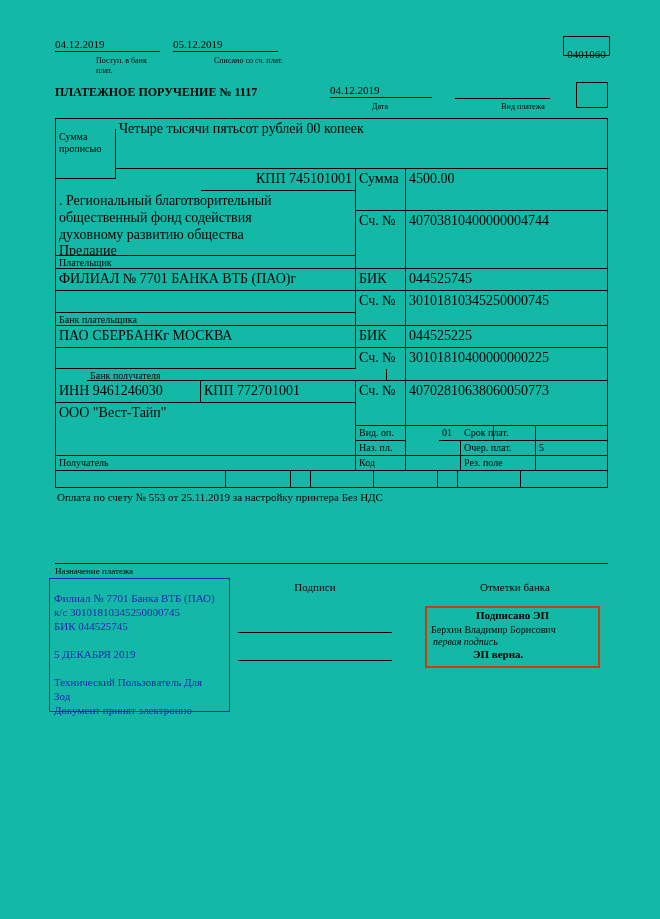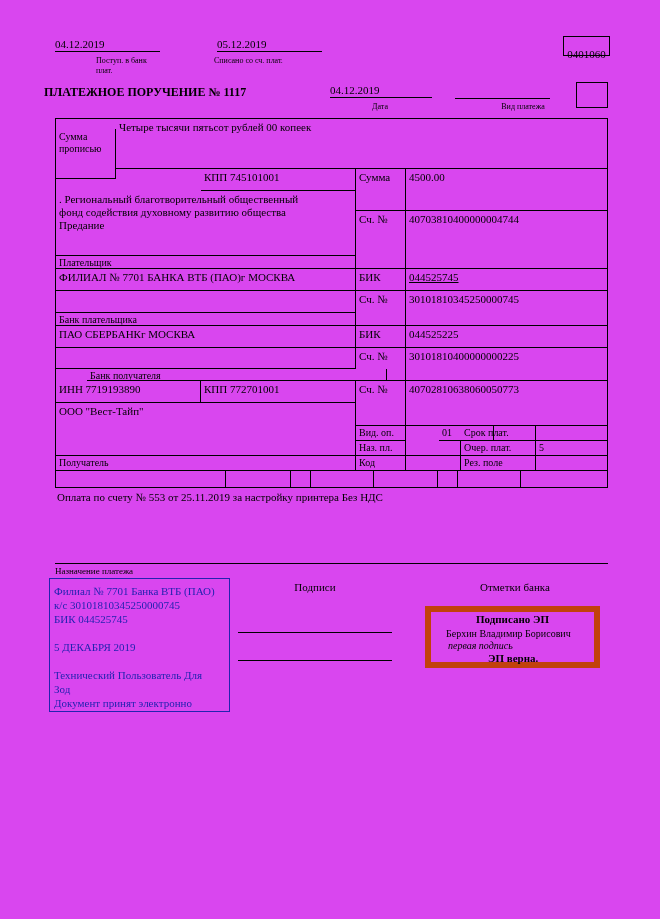--- a/index.html
+++ b/index.html
@@ -1,101 +1,101 @@
 <!DOCTYPE html>
 <html><head>
 <meta charset="utf-8">
 <style>
   * { margin:0; padding:0; box-sizing:border-box; }
   html,body { background:#ffffff; }
   .page {
-    position:relative; width:660px; height:919px; background:#d946ef;
+    position:relative; width:660px; height:919px; background:#14b8a6;
     font-family:"Liberation Serif", serif; color:#000; overflow:hidden;
   }
   .abs { position:absolute; }
   .t11 { font-size:11px; line-height:1.2; }
   .t10 { font-size:10px; line-height:1.2; }
   .t9  { font-size:9px;  line-height:1.2; }
   .t8  { font-size:8px;  line-height:1.2;padding-left:41px; }
   .bold { font-weight:bold; }
   .ital { font-style:italic; }
   .center { text-align:center; }
   .uline { border-bottom:1px solid #000; }
   .box { border:1px solid #000; }
   .table {
     position:absolute; left:55px; top:118px; width:553px; height:370px;
     border-top:1px solid #000; border-left:1px solid #000;
   }
   .cell {
     position:absolute; border-right:1px solid #000; border-bottom:1px solid #000;
-    font-size:11px; line-height:1.2; padding:2px 3px; overflow:hidden;
+    font-size:14px; line-height:1.2; padding:2px 3px; overflow:hidden;
   }
   .cell.lab { font-size:10px; padding:1px 3px; }
   .namewrap { display:block; max-width:245px; }
   .stampbox {
     position:absolute; left:49px; top:578px; width:181px; height:134px;
-    border:1px solid #2323b0; color:#2323b0; padding:5px 4px;
+    border:1px solid #2323b0; color:#2323b0; padding:12px 4px;
   }
   .stamp-line { font-size:11px; line-height:14px; min-height:14px; white-space:nowrap; overflow:hidden; }
-  .epbox { position:absolute; left:425px; top:606px; width:175px; height:62px; border:6px solid #c2410c; padding:1px 15px;font-family:Liberation Serif, serif; }
+  .epbox { position:absolute; left:425px; top:606px; width:175px; height:62px; border:2px solid #c2410c; padding:1px 4px;font-family:Liberation Serif, serif; }
   .hline { position:absolute; border-top:1px solid #000; height:0; }
 </style>
 </head>
 <body>
 
 <div class="page">
 
   <div class="abs uline t11" style="left:55px; top:38px; width:105px;">04.12.2019</div>
   <div class="abs t8" style="left:55px; top:56px; width:110px;">Поступ. в банк плат.</div>
 
-  <div class="abs uline t11" style="left:173px; top:38px; width:105px;margin-left:44px;">05.12.2019</div>
+  <div class="abs uline t11" style="left:173px; top:38px; width:105px;">05.12.2019</div>
   <div class="abs t8" style="left:173px; top:56px; width:110px;">Списано со сч. плат.</div>
 
   <div class="abs box t11 center" style="left:563px; top:36px; width:47px; height:20px; padding-top:11px;">0401060</div>
 
-  <div class="abs bold" style="left:44px; top:85px; font-size:12px;">ПЛАТЕЖНОЕ ПОРУЧЕНИЕ № 1117</div>
+  <div class="abs bold" style="left:55px; top:85px; font-size:12px;">ПЛАТЕЖНОЕ ПОРУЧЕНИЕ № 1117</div>
   <div class="abs uline t11" style="left:330px; top:84px; width:102px;">04.12.2019</div>
   <div class="abs t8" style="left:331px; top:102px;">Дата</div>
   <div class="abs uline" style="left:455px; top:84px; width:95px; height:15px;"></div>
   <div class="abs t8 center" style="left:455px; top:102px; width:95px;">Вид платежа</div>
   <div class="abs box" style="left:576px; top:82px; width:32px; height:26px;"></div>
 
   <div class="table">
 
     <div class="cell t10" style="left:0px; top:0px; width:60px; height:50px; font-size:10px;margin-top:10px;">Сумма прописью</div>
     <div class="cell" style="left:60px; top:0px; width:492px; height:50px;">Четыре тысячи пятьсот рублей 00 копеек</div>
 
-    <div class="cell" style="left:145px; top:50px; width:155px; height:22px;">КПП 745101001</div>
+    <div class="cell" style="left:145px; top:50px; width:155px; height:22px;text-align:right;">КПП 745101001</div>
     <div class="cell" style="left:300px; top:50px; width:50px; height:42px;">Сумма</div>
     <div class="cell" style="left:350px; top:50px; width:202px; height:42px;">4500.00</div>
 
     <div class="cell" style="left:0px; top:72px; width:300px; height:65px;">
       <span class="namewrap">. Региональный благотворительный общественный фонд содействия духовному развитию общества Предание</span>
     </div>
     <div class="cell" style="left:300px; top:92px; width:50px; height:58px;">Сч. №</div>
     <div class="cell" style="left:350px; top:92px; width:202px; height:58px;">40703810400000004744</div>
     <div class="cell lab" style="left:0px; top:137px; width:300px; height:13px;">Плательщик</div>
 
     <div class="cell" style="left:0px; top:150px; width:300px; height:22px;">ФИЛИАЛ № 7701 БАНКА ВТБ (ПАО)г МОСКВА</div>
     <div class="cell" style="left:300px; top:150px; width:50px; height:22px;">БИК</div>
-    <div class="cell" style="left:350px; top:150px; width:202px; height:22px;text-decoration:underline;">044525745</div>
+    <div class="cell" style="left:350px; top:150px; width:202px; height:22px;">044525745</div>
     <div class="cell" style="left:0px; top:172px; width:300px; height:22px;"></div>
     <div class="cell" style="left:300px; top:172px; width:50px; height:35px;">Сч. №</div>
     <div class="cell" style="left:350px; top:172px; width:202px; height:35px;">30101810345250000745</div>
     <div class="cell lab" style="left:0px; top:194px; width:300px; height:13px;">Банк плательщика</div>
 
     <div class="cell" style="left:0px; top:207px; width:300px; height:22px;">ПАО СБЕРБАНКг МОСКВА</div>
     <div class="cell" style="left:300px; top:207px; width:50px; height:22px;">БИК</div>
     <div class="cell" style="left:350px; top:207px; width:202px; height:22px;">044525225</div>
     <div class="cell" style="left:0px; top:229px; width:300px; height:21px;"></div>
     <div class="cell" style="left:300px; top:229px; width:50px; height:33px;">Сч. №</div>
     <div class="cell" style="left:350px; top:229px; width:202px; height:33px;">30101810400000000225</div>
     <div class="cell lab" style="left:0px; top:250px; width:300px; height:12px;margin-left:31px;">Банк получателя</div>
 
-    <div class="cell" style="left:0px; top:262px; width:145px; height:22px;">ИНН 7719193890</div>
+    <div class="cell" style="left:0px; top:262px; width:145px; height:22px;">ИНН 9461246030</div>
     <div class="cell" style="left:145px; top:262px; width:155px; height:22px;">КПП 772701001</div>
     <div class="cell" style="left:300px; top:262px; width:50px; height:45px;">Сч. №</div>
     <div class="cell" style="left:350px; top:262px; width:202px; height:45px;">40702810638060050773</div>
     <div class="cell" style="left:0px; top:284px; width:300px; height:53px;">ООО "Вест-Тайп"</div>
     <div class="cell lab" style="left:0px; top:337px; width:300px; height:15px;">Получатель</div>
 
     <div class="cell lab" style="left:300px; top:307px; width:50px; height:15px;">Вид. оп.</div>
     <div class="cell lab" style="left:350px; top:307px; width:55px; height:15px;margin-left:33px;">01</div>
     <div class="cell lab" style="left:405px; top:307px; width:75px; height:15px;">Срок плат.</div>
     <div class="cell lab" style="left:480px; top:307px; width:72px; height:15px;"></div>

